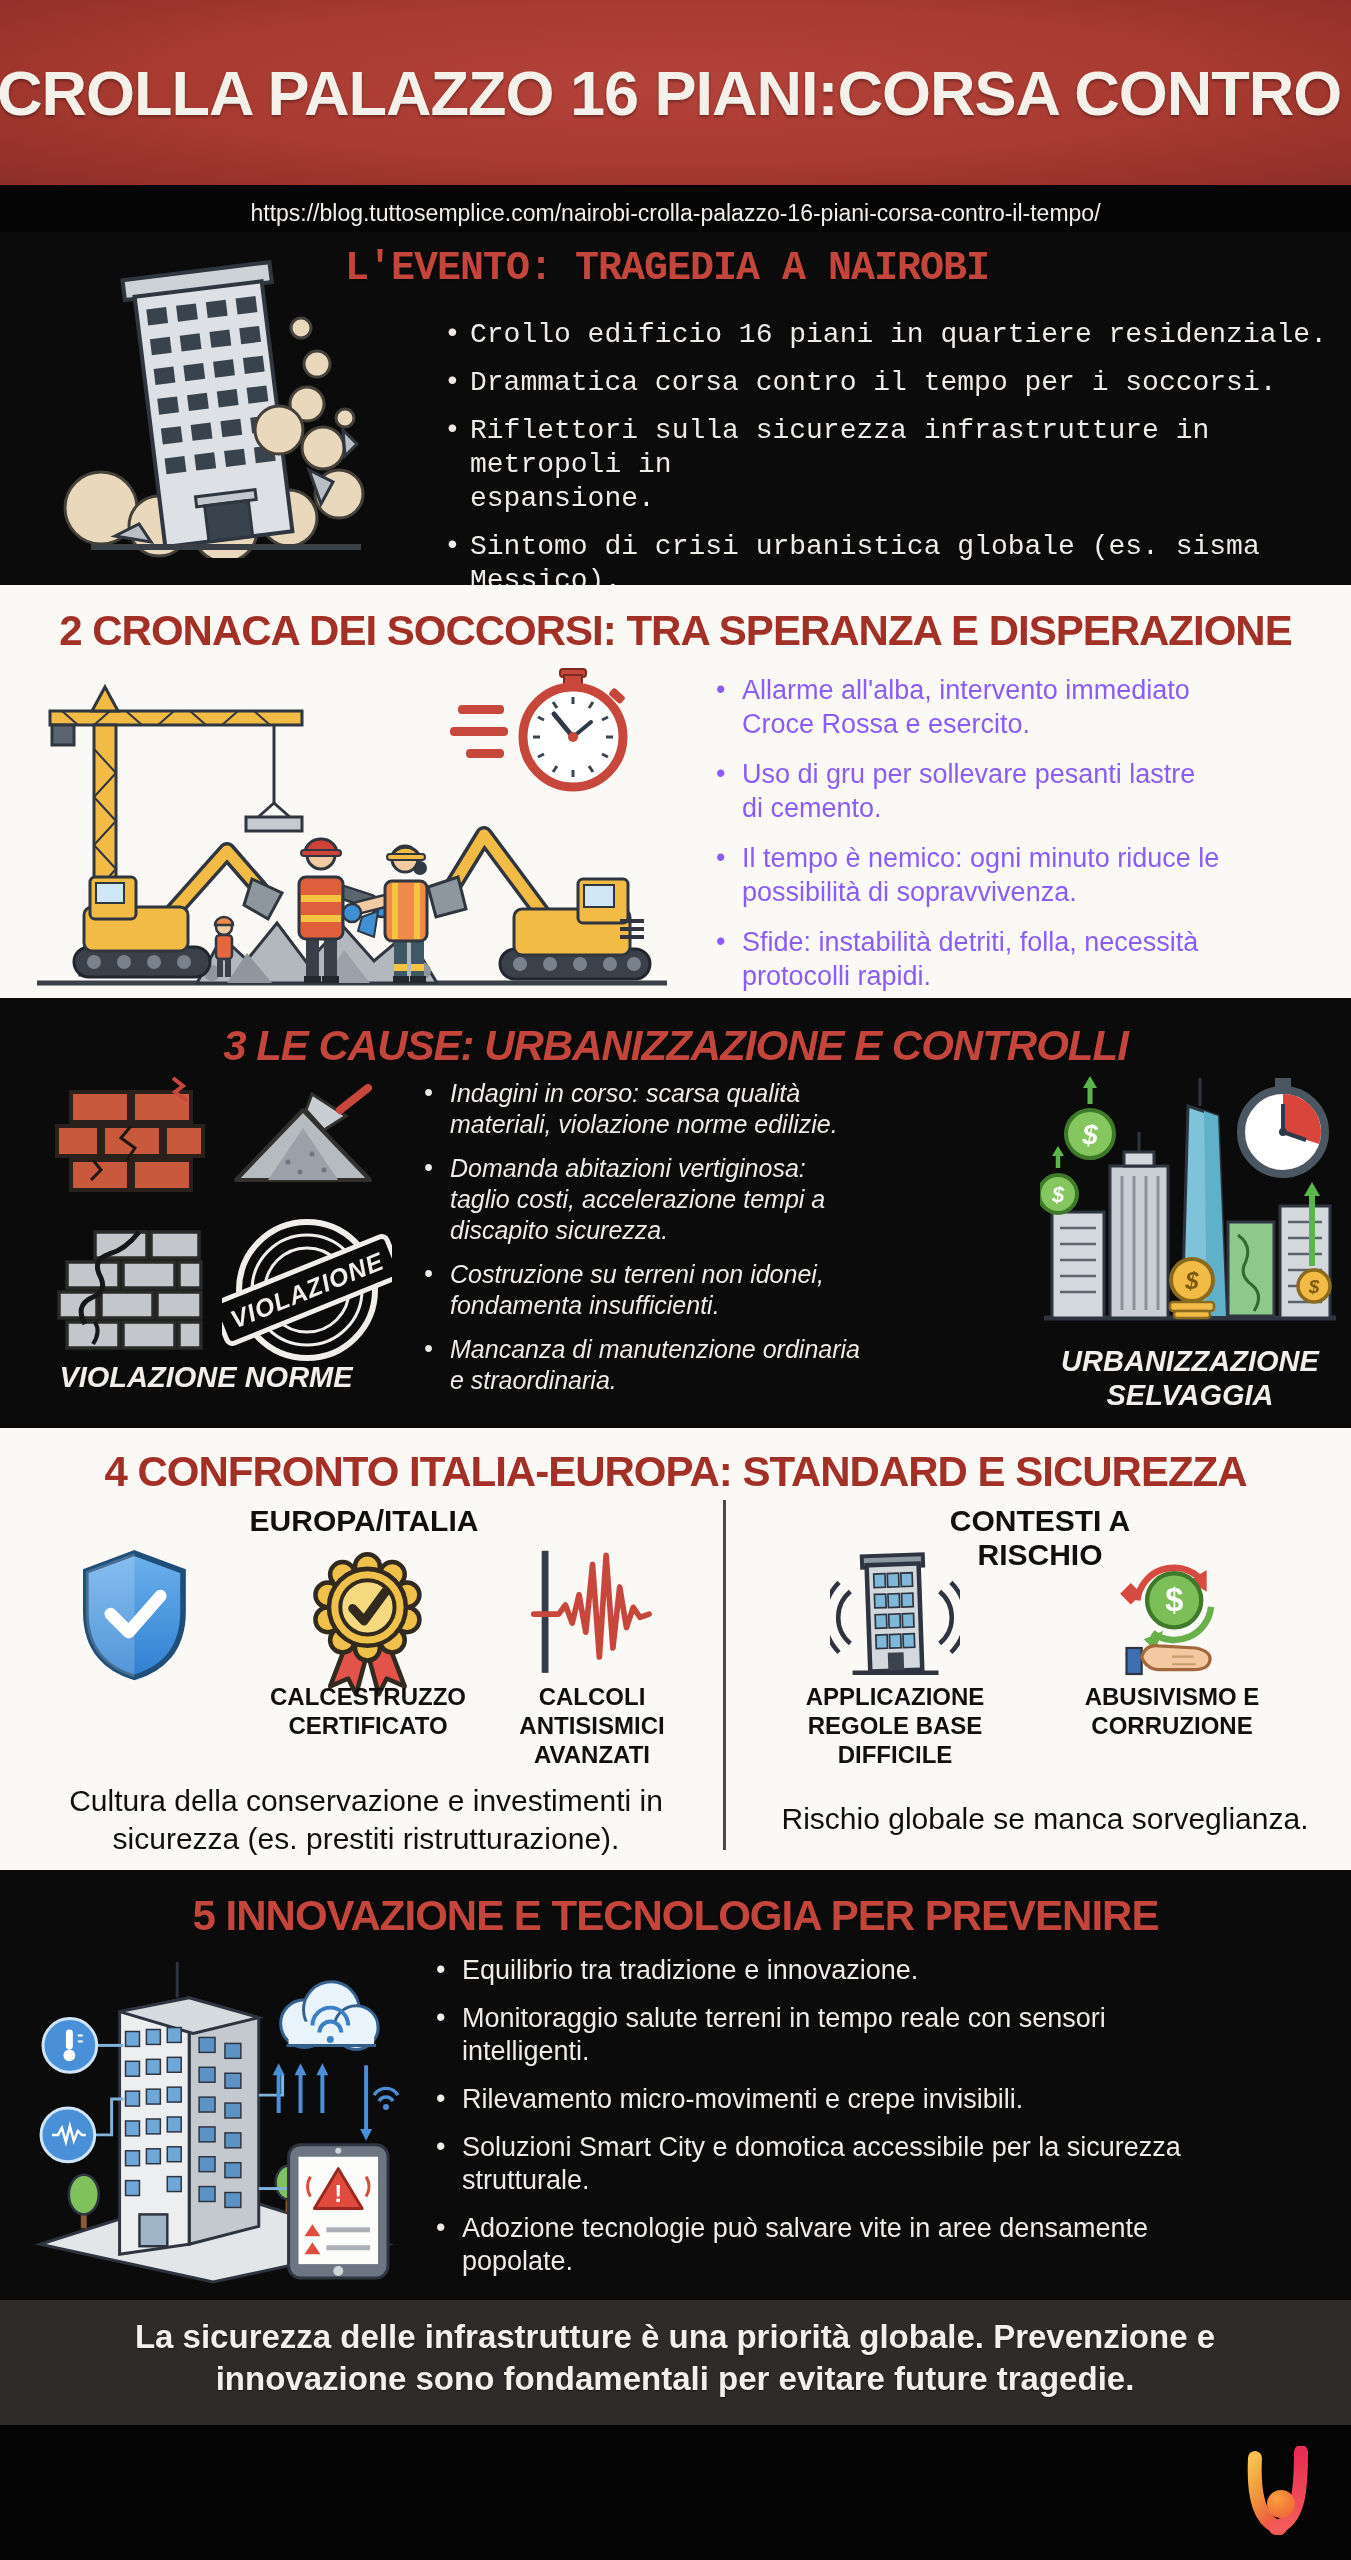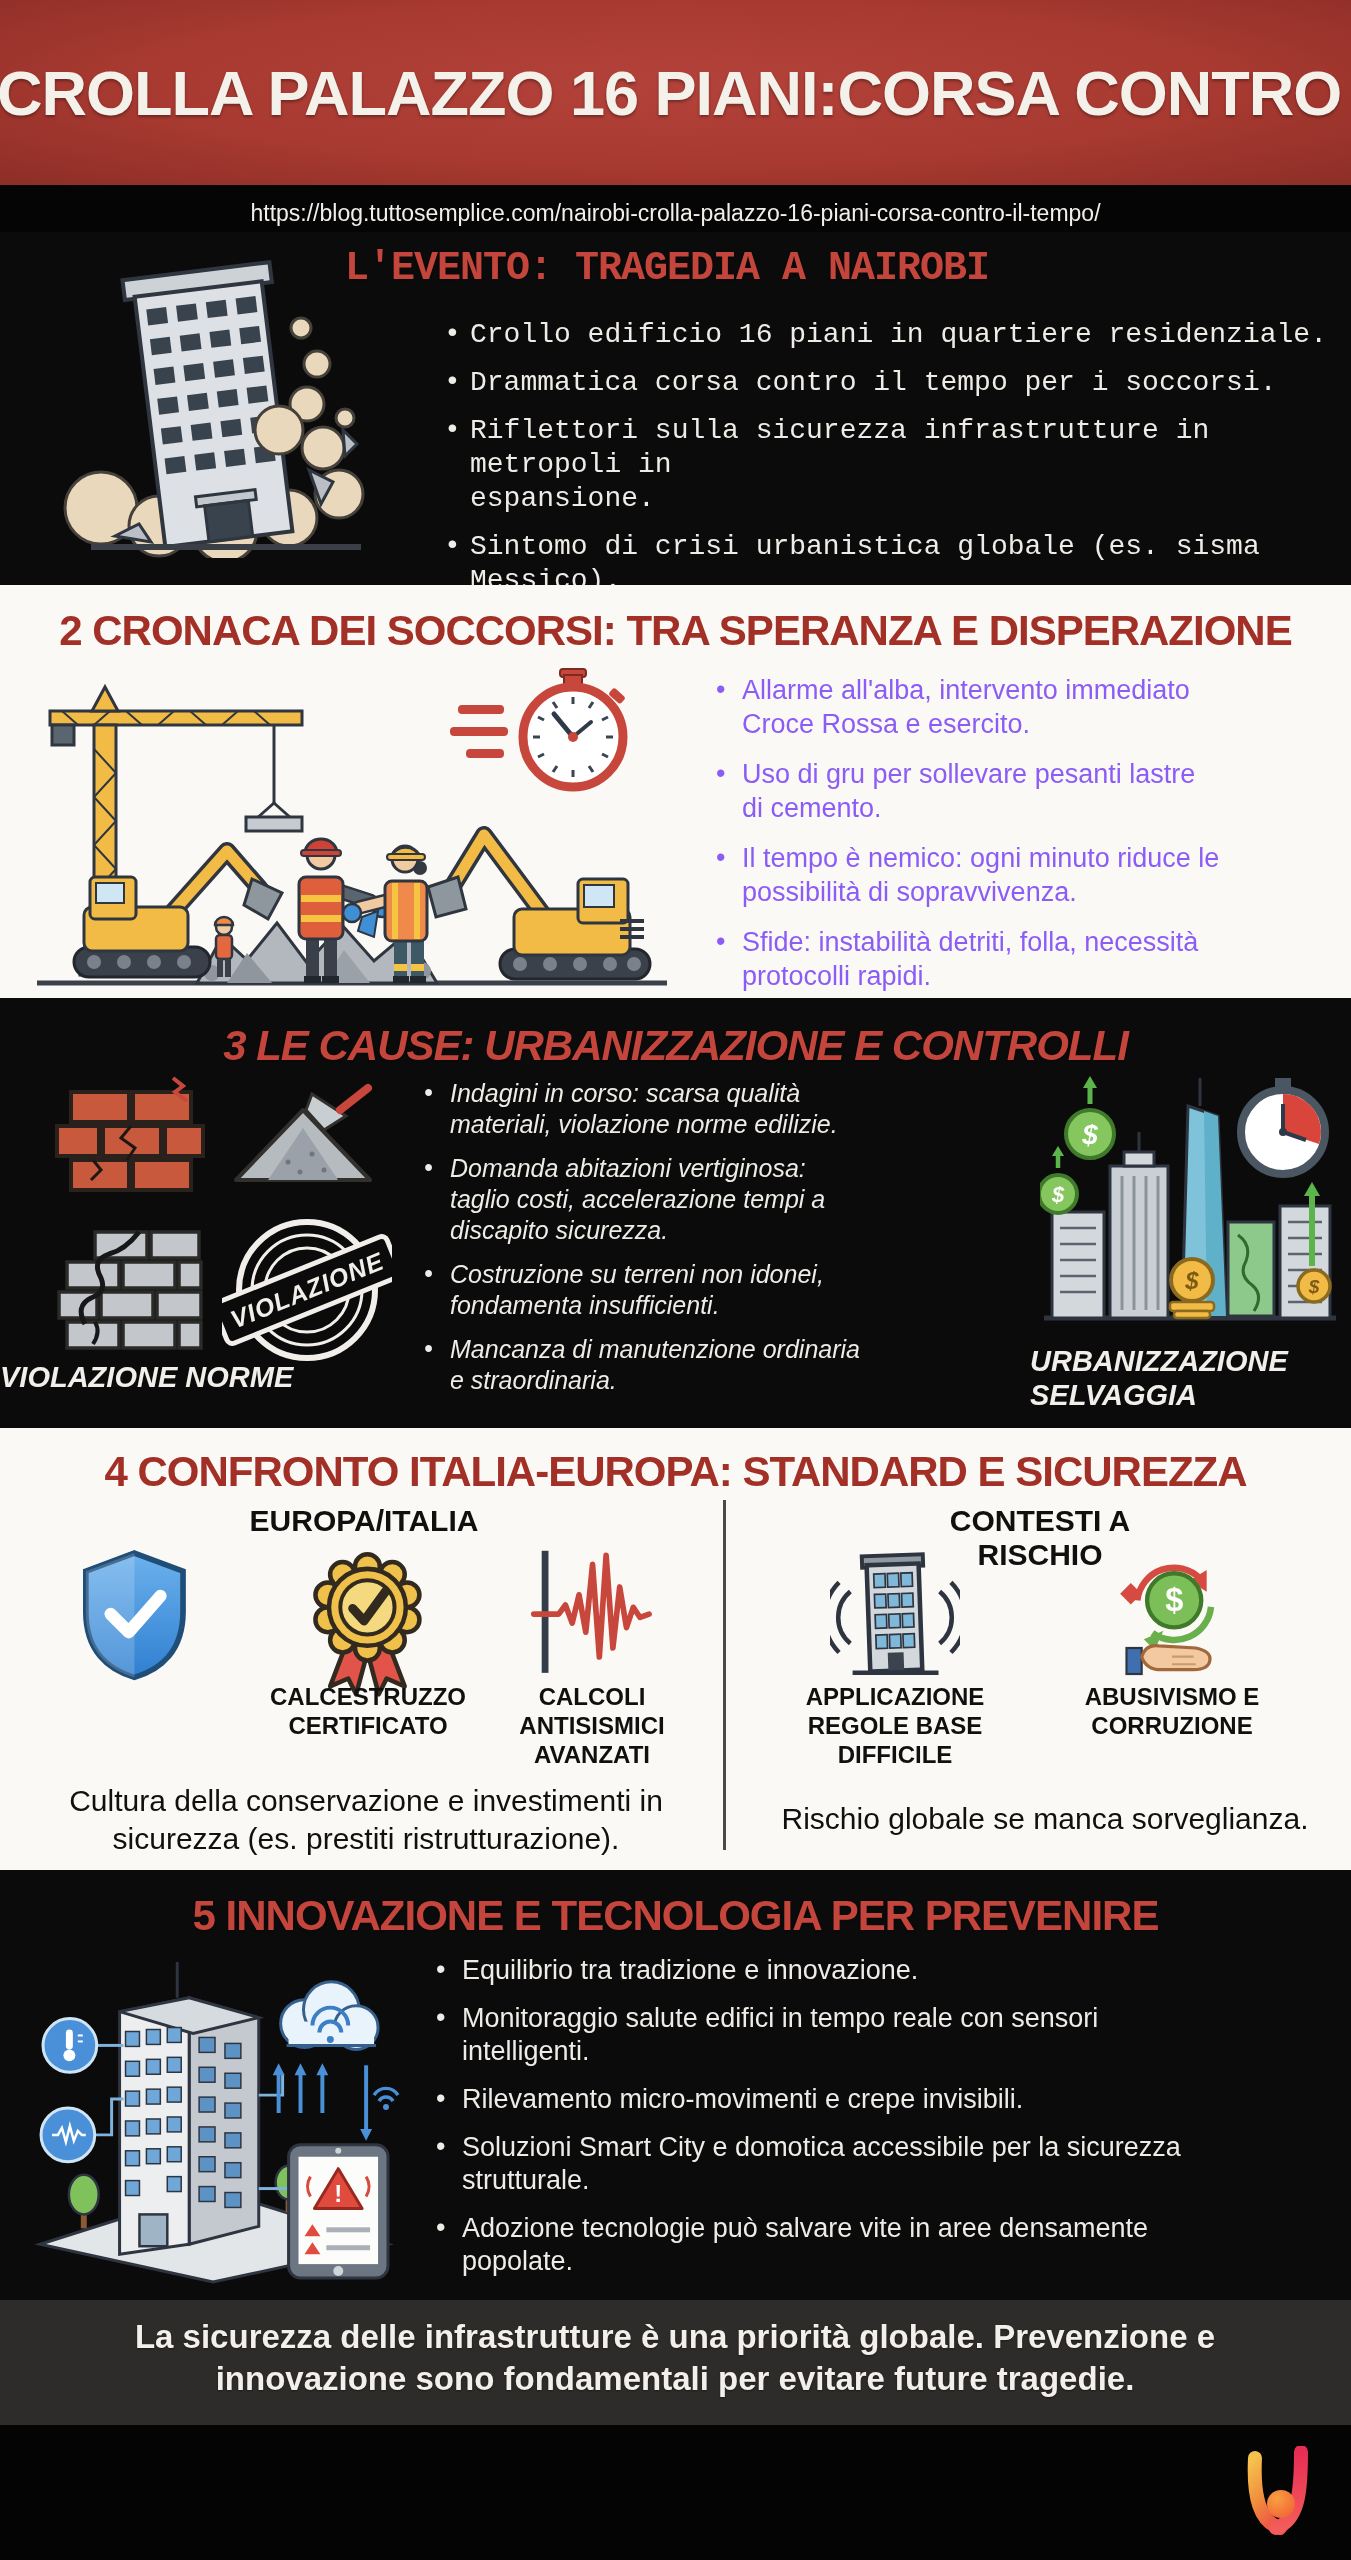--- a/index.html
+++ b/index.html
@@ -39,21 +39,21 @@
   #s2 .blist{left:712px;top:88px;width:615px;font-size:27px;line-height:34px;color:#8b5cf6;}
   #s2 .blist li{margin-bottom:16px;}
   #s3 .blist{left:420px;top:80px;width:580px;font-size:25px;line-height:31px;color:#efece7;}
   #s3 .blist li{margin-bottom:13px;}
   #s5 .blist{left:432px;top:84px;width:900px;font-size:27px;line-height:33px;color:#efece7;}
   #s5 .blist li{margin-bottom:15px;}
   .illus{position:absolute;}
   .illus svg{display:block;width:100%;height:100%;}
   .pre{white-space:pre-line;}
   
-  .s3cap{position:absolute;font-weight:bold;color:#f2efeb;font-size:29px;line-height:34px;}
+  .s3cap{position:absolute;font-weight:bold;color:#f2efeb;text-align:center;font-size:29px;line-height:34px;}
   #s3 .left-cap{left:0;top:362px;width:412px;}
   #s3 .right-cap{left:1030px;top:346px;width:320px;}
   
   .col-header{position:absolute;top:76px;width:300px;text-align:center;font-weight:bold;font-size:30px;color:#101010;}
   .divider{position:absolute;left:723px;top:72px;width:3px;height:350px;background:#4a4a4a;}
   .icon-slot{position:absolute;top:116px;width:130px;height:132px;}
   .icon-label{position:absolute;top:254px;width:250px;text-align:center;font-weight:bold;
               font-size:24px;line-height:29px;color:#101010;}
   .note{position:absolute;text-align:center;font-size:30px;line-height:38px;color:#101010;}
   
@@ -644,21 +644,21 @@
           <text x="312" y="258" text-anchor="middle" font-size="24" font-weight="bold" fill="#ffffff" font-family="Liberation Sans, sans-serif">!</text>
           <polygon points="286,280 294,292 278,292" fill="#e14b3e"></polygon>
           <rect x="300" y="283" width="44" height="5" fill="#aab0b6"></rect>
           <polygon points="286,298 294,310 278,310" fill="#e14b3e"></polygon>
           <rect x="300" y="301" width="44" height="5" fill="#aab0b6"></rect>
         </g>
       </svg>
     </div>
     <ul class="blist">
       <li>Equilibrio tra tradizione e innovazione.</li>
-      <li>Monitoraggio salute edifici in tempo reale con sensori
+      <li>Monitoraggio salute terreni in tempo reale con sensori
 intelligenti.</li>
       <li>Rilevamento micro-movimenti e crepe invisibili.</li>
       <li>Soluzioni Smart City e domotica accessibile per la sicurezza
 strutturale.</li>
       <li>Adozione tecnologie può salvare vite in aree densamente
 popolate.</li>
     </ul>
   </div>
 
   <div class="footerband"></div>

